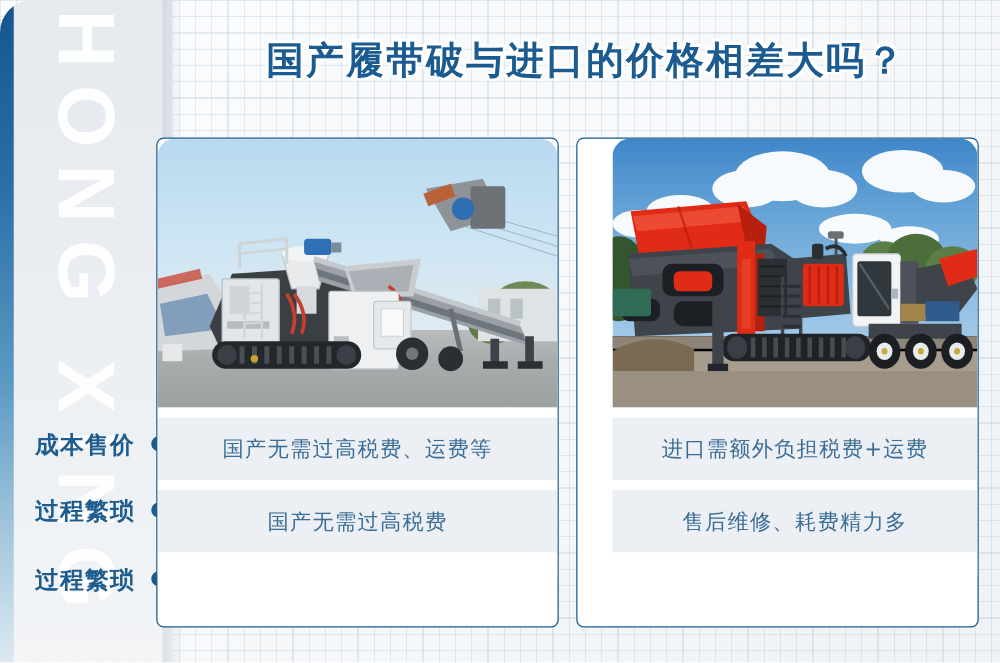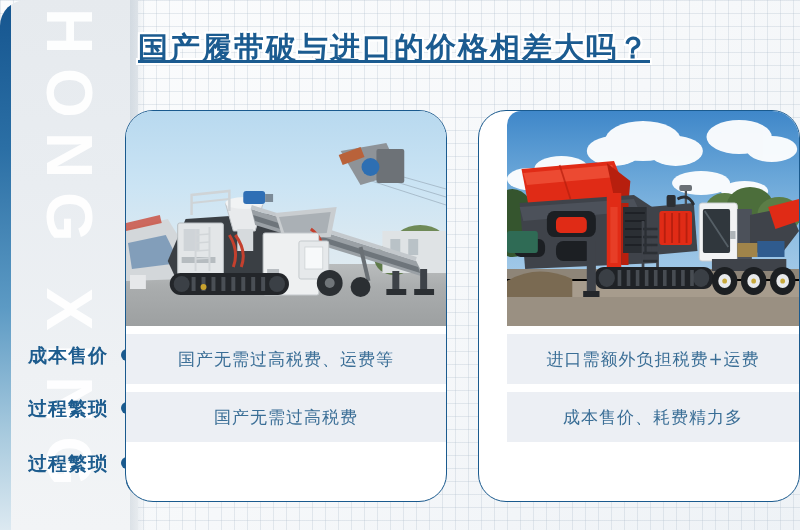--- a/index.html
+++ b/index.html
@@ -128,48 +128,48 @@
   .dot.d0 { top: 19px; }
   .dot.d1 { top: 72px; }
   .dot.d2 { top: 127px; }
 
   
   .title {
     position: absolute;
     left: 138px;
     top: 28px;
     width: 662px;
+    text-align: center;
     font-size: 30px;
     font-weight: 700;
     letter-spacing: 2px;
     color: #1b5b90;
     font-family: "DejaVu Sans", "Liberation Sans", sans-serif;
     text-shadow:
       -2px 0 0 #ffffff, 2px 0 0 #ffffff,
       0 -2px 0 #ffffff, 0 2px 0 #ffffff,
       -2px -2px 0 #ffffff, 2px -2px 0 #ffffff,
       -2px 2px 0 #ffffff, 2px 2px 0 #ffffff;
     white-space: nowrap;
-    text-decoration: underline;
   }
 
   
   .card {
     position: absolute;
     top: 110px;
     width: 322px;
     height: 392px;
     border: 1.5px solid #1a5a8e;
-    border-radius: 28px;
+    border-radius: 6px;
     background: #ffffff;
     box-sizing: border-box;
     overflow: hidden;
   }
   .card.left  { left: 125px; }
-  .card.right { left: 478px; padding-left: 28px; }
+  .card.right { left: 461px; padding-left: 28px; }
 
   .card-photo {
     position: relative;
     height: 215px;
     width: 100%;
     overflow: hidden;
     border-top-left-radius: 14px;
     border-top-right-radius: 14px;
   }
 
@@ -455,19 +455,19 @@
         <rect x="0" y="120" width="34" height="22" rx="3" fill="#2f6b55"></rect>
 
         <rect x="0" y="186" width="322" height="29" fill="#9a9082"></rect>
       </svg>
     </div>
 
     <div class="rows">
       <div class="rows-top-gap"></div>
       <div class="row">进口需额外负担税费+运费</div>
       <div class="row-gap"></div>
-      <div class="row">成本售价、耗费精力多</div>
+      <div class="row">售后维修、耗费精力多</div>
       <div class="row-gap"></div>
       <div class="rows-bot-gap"></div>
     </div>
   </div>
 
 </div>
 
 </body></html>

